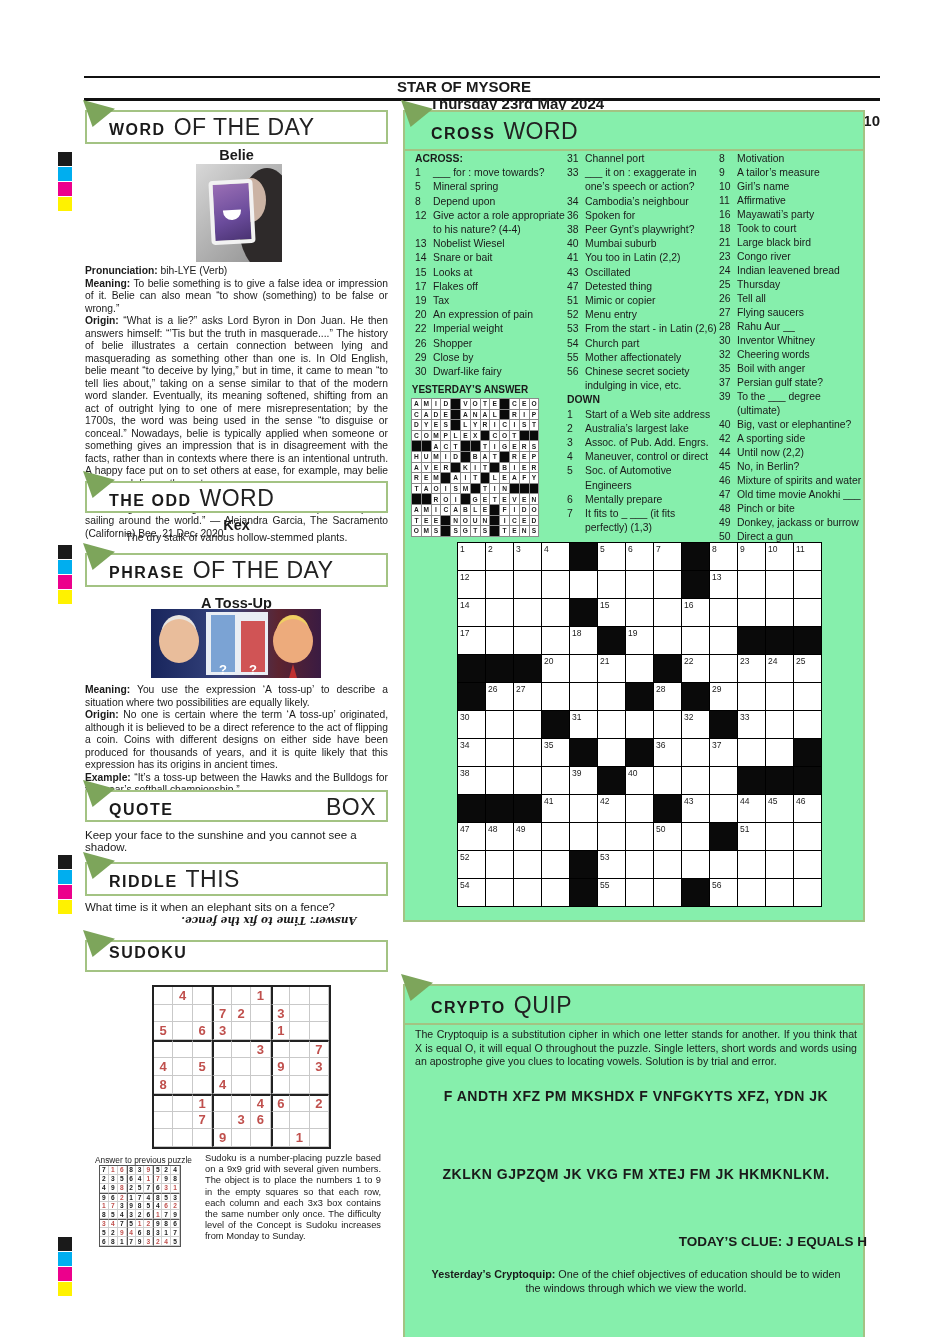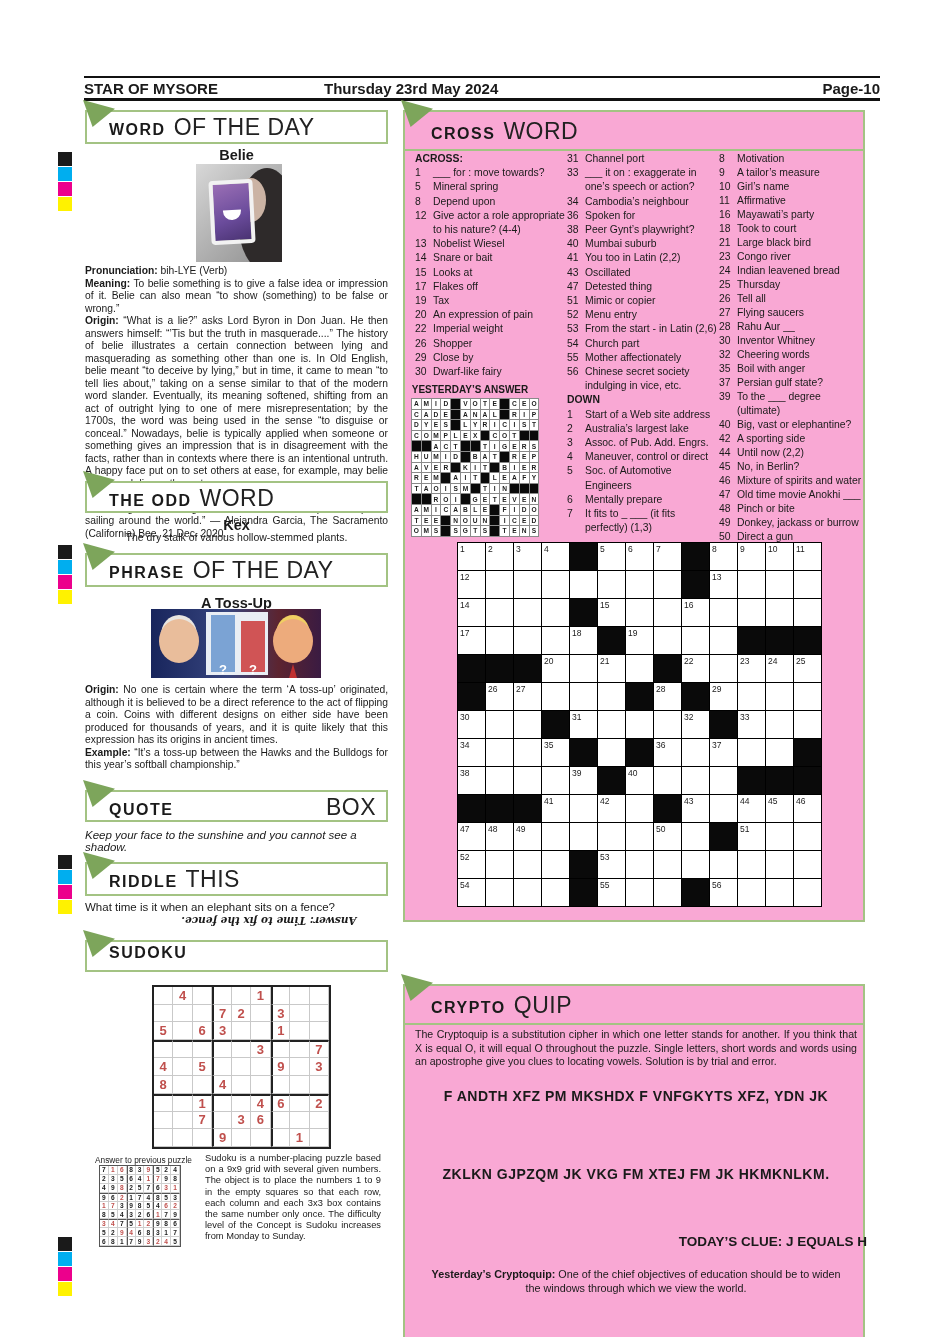--- a/index.html
+++ b/index.html
@@ -2,21 +2,21 @@
 <html><head>
 <meta charset="utf-8">
 <style>
   * { margin:0; padding:0; box-sizing:border-box; }
   body { background:#e8e8e8; font-family:"Liberation Sans", sans-serif; color:#1a1a1a; }
   #page { position:relative; width:945px; height:1337px; background:#ffffff; margin:0 auto; overflow:hidden; }
 
   
   #header { position:absolute; left:84px; top:76px; width:796px; height:25px;
             border-top:2px solid #111; border-bottom:3px solid #111;
-            display:flex; align-items:center; font-weight:bold; font-size:15px; }
+            display:flex; align-items:center; font-weight:bold; font-size:15px;flex-direction:column; }
   #header .paper { width:170px; }
   #header .date  { margin-left:70px; }
   #header .pageno{ margin-left:auto; }
 
   
   .regmark { position:absolute; left:58px; width:14px; height:14px; }
 
   
   .sec-box { position:absolute; border:2px solid #a3c383; background:#fff; padding:2px 10px 2px 22px;
              display:flex; align-items:baseline; gap:8px; }
@@ -79,21 +79,21 @@
                display:grid; grid-template-columns:repeat(9,1fr); grid-template-rows:repeat(9,1fr);
                border:1.5px solid #555; background:#fff; }
   #mini-grid .mcellx { border-right:0.5px solid #cfcfcf; border-bottom:0.5px solid #cfcfcf;
                display:flex; align-items:center; justify-content:center; font-size:6.6px; font-weight:bold; }
   #mini-grid .mcellx.bl { border-left:1.2px solid #555; }
   #mini-grid .mcellx.bt { border-top:1.2px solid #555; }
   #mini-grid .red { color:#c0504d; }
   #sudoku-desc { position:absolute; left:205px; top:1153px; width:176px; font-size:9.3px; line-height:11.2px; text-align:justify; }
 
   
-  .big-box { position:absolute; left:403px; width:462px; border:2px solid #a3c383; background:#f9a8d4; }
+  .big-box { position:absolute; left:403px; width:462px; border:2px solid #a3c383; background:#86efac; }
   .big-title { position:relative; padding:6px 0 4px 26px; display:flex; align-items:baseline; gap:8px;
                border-bottom:2px solid #a3c383; }
 
   
   .clues { position:absolute; font-size:10.4px; line-height:14.2px; }
   #clue-col-1 { left:10px;  top:40px; width:150px; }
   #clue-col-2 { left:162px; top:40px; width:152px; }
   #clue-col-3 { left:314px; top:40px; width:146px; line-height:14.0px; }
   .clue { display:flex; }
   .clue .cnum { flex:none; width:18px; }
@@ -195,30 +195,31 @@
     <div class="barb"></div>
     <div class="barr"></div>
     <div class="q b">?</div>
     <div class="q r">?</div>
     <div class="head biden"></div>
     <div class="head trump"></div>
     <div class="tie"></div>
   </div>
 
   <div class="ltext" style="top:684px;">
+    <div><span class="lbl">Meaning:</span> <span>You use the expression ‘A toss-up’ to describe a situation where two possibilities are equally likely.</span></div>
     <div><span class="lbl">Origin:</span> <span>No one is certain where the term ‘A toss-up’ originated, although it is believed to be a direct reference to the act of flipping a coin. Coins with different designs on either side have been produced for thousands of years, and it is quite likely that this expression has its origins in ancient times.</span></div>
     <div><span class="lbl">Example:</span> <span>“It’s a toss-up between the Hawks and the Bulldogs for this year’s softball championship.”</span></div>
   </div>
 
   <div class="sec-box" style="left:85px; top:790px; width:303px; height:32px;justify-content:space-between;">
     <span class="sec-corner"></span>
     <span class="sec-bold">QUOTE</span>
     <span class="sec-light">BOX</span>
   </div>
-  <div class="quote-text" style="top:829px;font-style:italic;">Keep your face to the sunshine and you cannot see a shadow.</div>
+  <div class="quote-text" style="top:829px;">Keep your face to the sunshine and you cannot see a shadow.</div>
   <div class="quote-author" style="top:844px;margin-top:37px;">—Helen Keller</div>
 
   <div class="sec-box" style="left:85px; top:862px; width:303px; height:34px;">
     <span class="sec-corner"></span>
     <span class="sec-bold">RIDDLE</span>
     <span class="sec-light">THIS</span>
   </div>
   <div class="riddle-q" style="top:901px;">What time is it when an elephant sits on a fence?</div>
   <div class="riddle-a" style="top:915px;">Answer: Time to fix the fence.</div>
 

